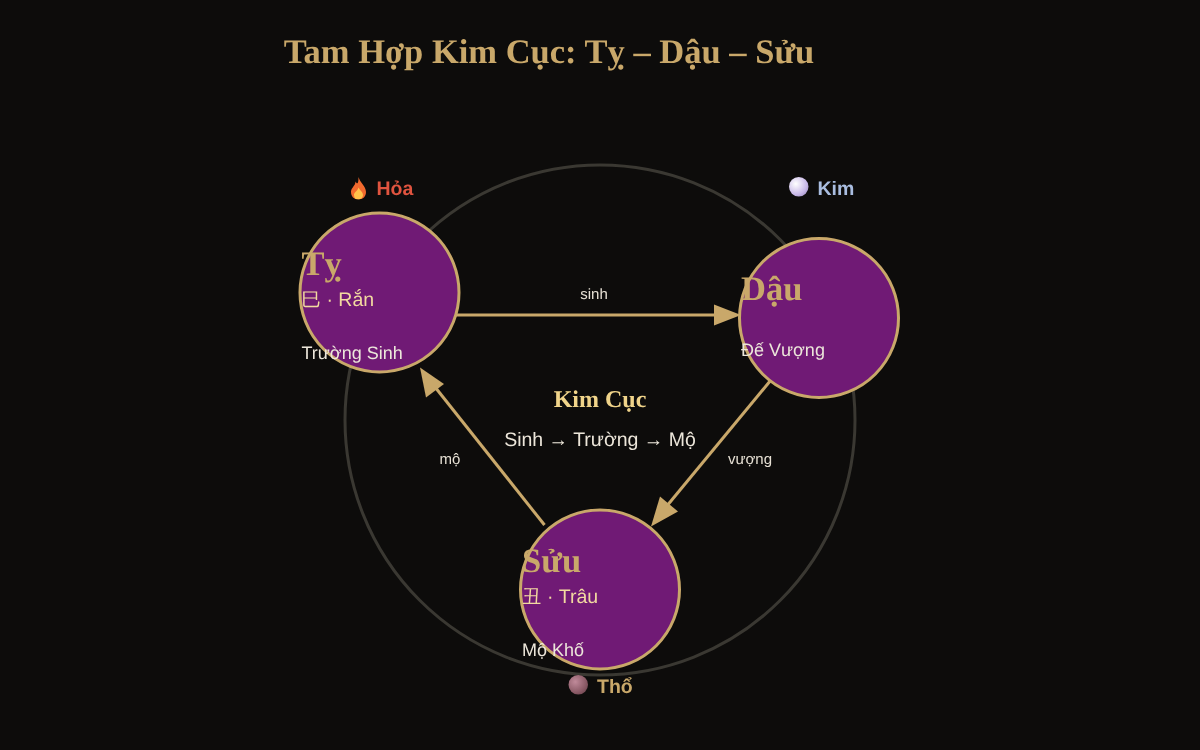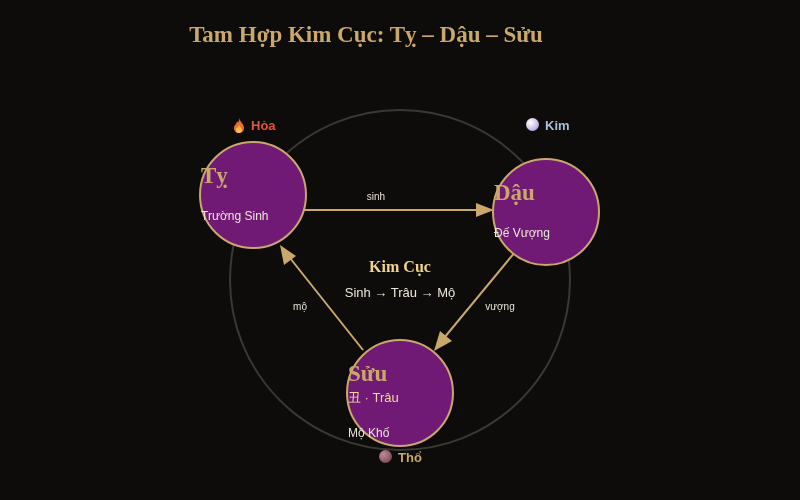--- a/index.html
+++ b/index.html
@@ -27,21 +27,21 @@
   <line x1="300" y1="210" x2="478" y2="210" stroke="#c9a86a" stroke-width="2"></line>
   <polygon points="494,210 476,203 476,217" fill="#c9a86a"></polygon>
 
   <line x1="520" y1="246" x2="444" y2="338" stroke="#c9a86a" stroke-width="2"></line>
   <polygon points="434,351 440,331 452,341" fill="#c9a86a"></polygon>
 
   <line x1="363" y1="350" x2="290" y2="258" stroke="#c9a86a" stroke-width="2"></line>
   <polygon points="280,245 296,256 284,265" fill="#c9a86a"></polygon>
 </svg>
 
-<div class="edge-label" style="left:376px; top:191px;">sinh</div>
+<div class="edge-label" style="left:396px; top:191px;">sinh</div>
 <div class="edge-label" style="left:500px; top:301px;">vượng</div>
 <div class="edge-label" style="left:300px; top:301px;">mộ</div>
 
 <div class="elem" style="left:233px; top:118px; color:#e0543f;">
   <svg width="12" height="15" viewBox="0 0 12 15">
     <path d="M6 0 C7 4 11 6 11 10 C11 13 9 15 6 15 C3 15 1 13 1 10 C1 7 4 6 4 3 C5 5 6 5 6 0 Z" fill="#f26a2e"></path>
     <path d="M6 7 C7 9 9 10 9 12 C9 14 7 15 6 15 C4 15 3 14 3 12 C3 10 5 10 6 7 Z" fill="#ffc24a"></path>
   </svg>
   <span>Hỏa</span>
 </div>
@@ -49,26 +49,27 @@
   <span class="dot" style="background:radial-gradient(circle at 35% 35%, #ffffff, #c8b8e8 60%, #8a7ab0);"></span>
   <span>Kim</span>
 </div>
 <div class="elem" style="left:379px; top:450px; color:#c9a86a;">
   <span class="dot" style="background:radial-gradient(circle at 35% 35%, #c08a9a, #8a5a66 60%, #5a3840);"></span>
   <span>Thổ</span>
 </div>
 
 <div class="node" style="left:199px; top:141px;">
   <div class="name">Tỵ</div>
+  <div class="sub">巳 · Rắn</div>
   <div class="stage">Trường Sinh</div>
 </div>
 <div class="node" style="left:492px; top:158px;">
   <div class="name">Dậu</div>
   <div class="stage">Đế Vượng</div>
 </div>
 <div class="node" style="left:346px; top:339px;">
   <div class="name">Sửu</div>
   <div class="sub">丑 · Trâu</div>
   <div class="stage">Mộ Khố</div>
 </div>
 
 <div class="center-title">Kim Cục</div>
-<div class="center-sub">Sinh → Trâu → Mộ</div>
+<div class="center-sub">Sinh → Trường → Mộ</div>
 
 </body></html>

